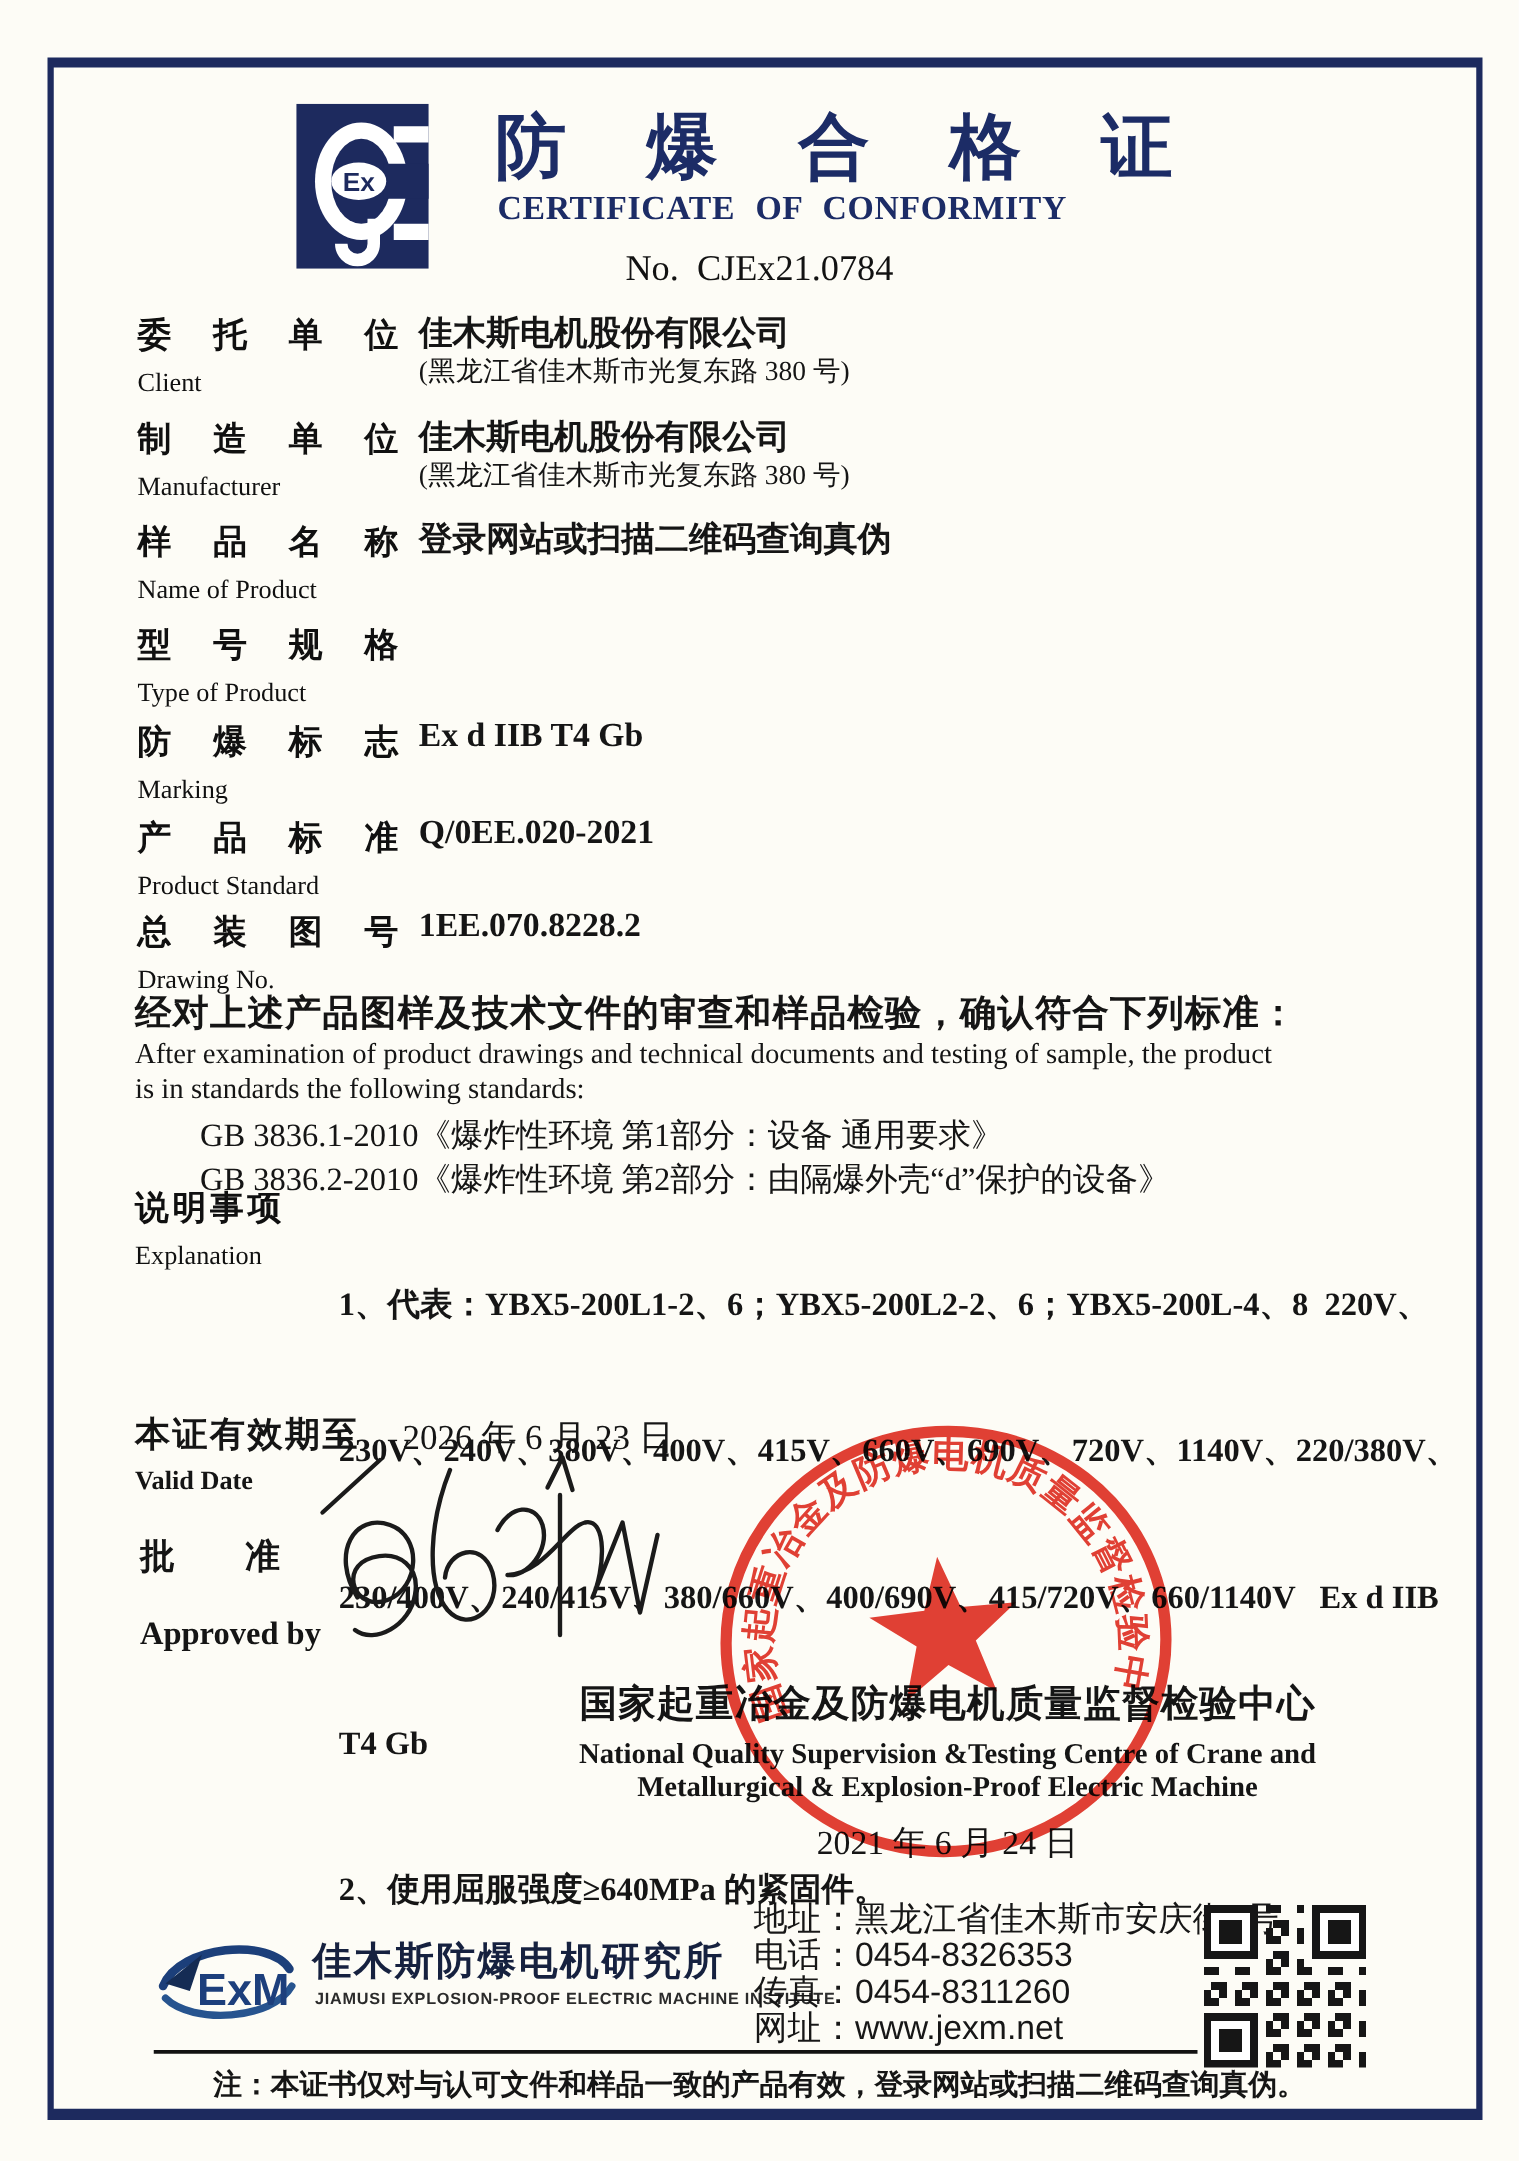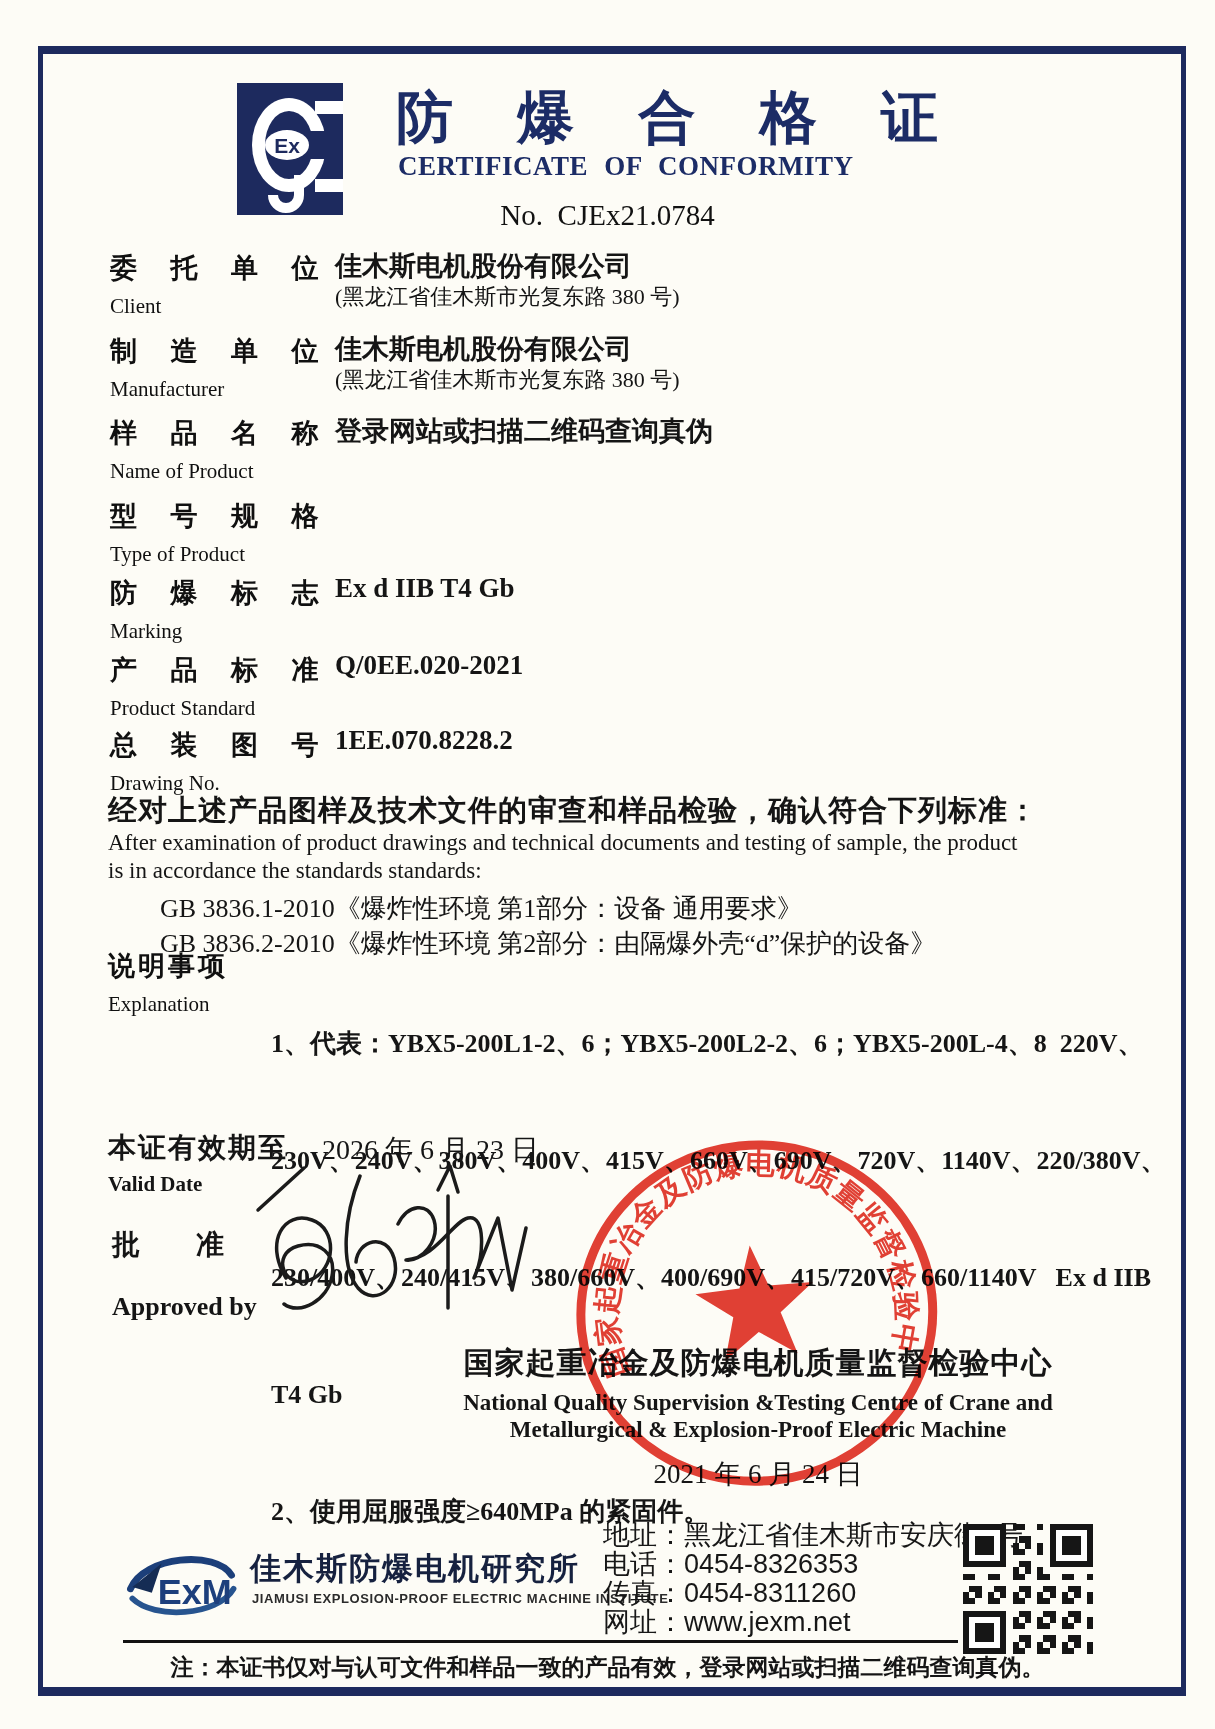--- a/index.html
+++ b/index.html
@@ -144,21 +144,21 @@
   <div class="fr-val">Q/0EE.020-2021</div>
 </div>
 <div class="abs field-row" style="top:727px">
   <div class="fr-label">总 装 图 号</div>
   <div class="fr-en">Drawing No.</div>
   <div class="fr-val">1EE.070.8228.2</div>
 </div>
 
 <div class="abs stmt-cn">经对上述产品图样及技术文件的审查和样品检验，确认符合下列标准：</div>
 <div class="abs stmt-en1">After examination of product drawings and technical documents and testing of sample, the product</div>
-<div class="abs stmt-en2">is in accordance the standards standards:</div>
+<div class="abs stmt-en2">is in standards the following standards:</div>
 <div class="abs std-line" style="top:891px">GB 3836.1-2010《爆炸性环境 第1部分：设备 通用要求》</div>
 <div class="abs std-line" style="top:926px">GB 3836.2-2010《爆炸性环境 第2部分：由隔爆外壳“d”保护的设备》</div>
 
 <div class="abs expl-label">
   <div class="fr-label" style="letter-spacing:3px">说明事项</div>
   <div class="fr-en">Explanation</div>
 </div>
 <div class="abs expl-lines">
   <div>1、代表：YBX5-200L1-2、6；YBX5-200L2-2、6；YBX5-200L-4、8  220V、</div>
   <div>230V、240V、380V、400V、415V、660V、690V、720V、1140V、220/380V、</div>

